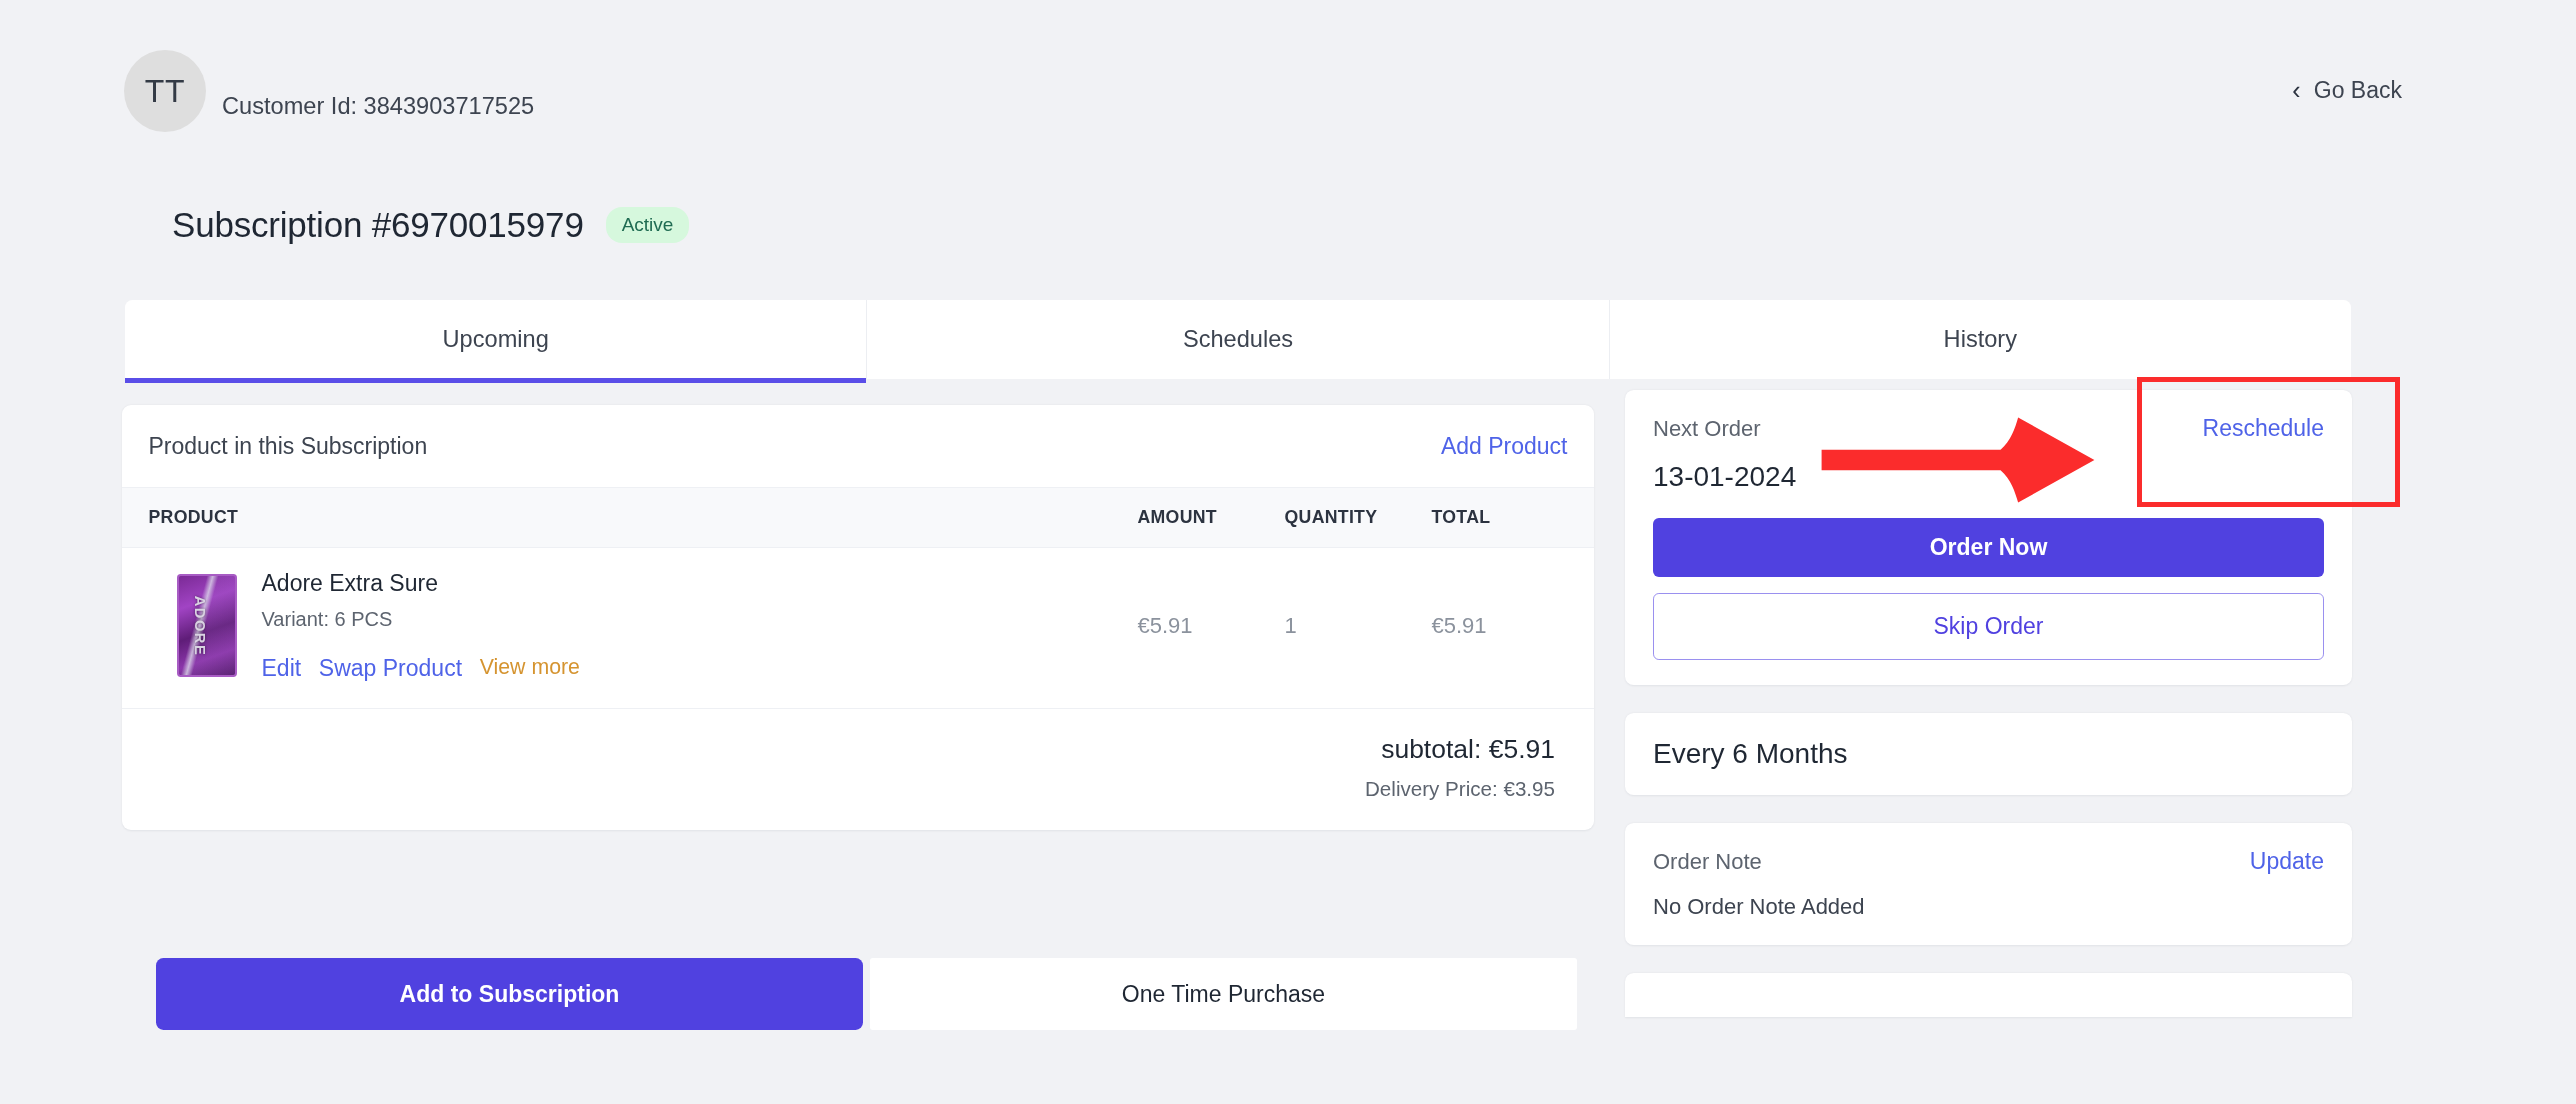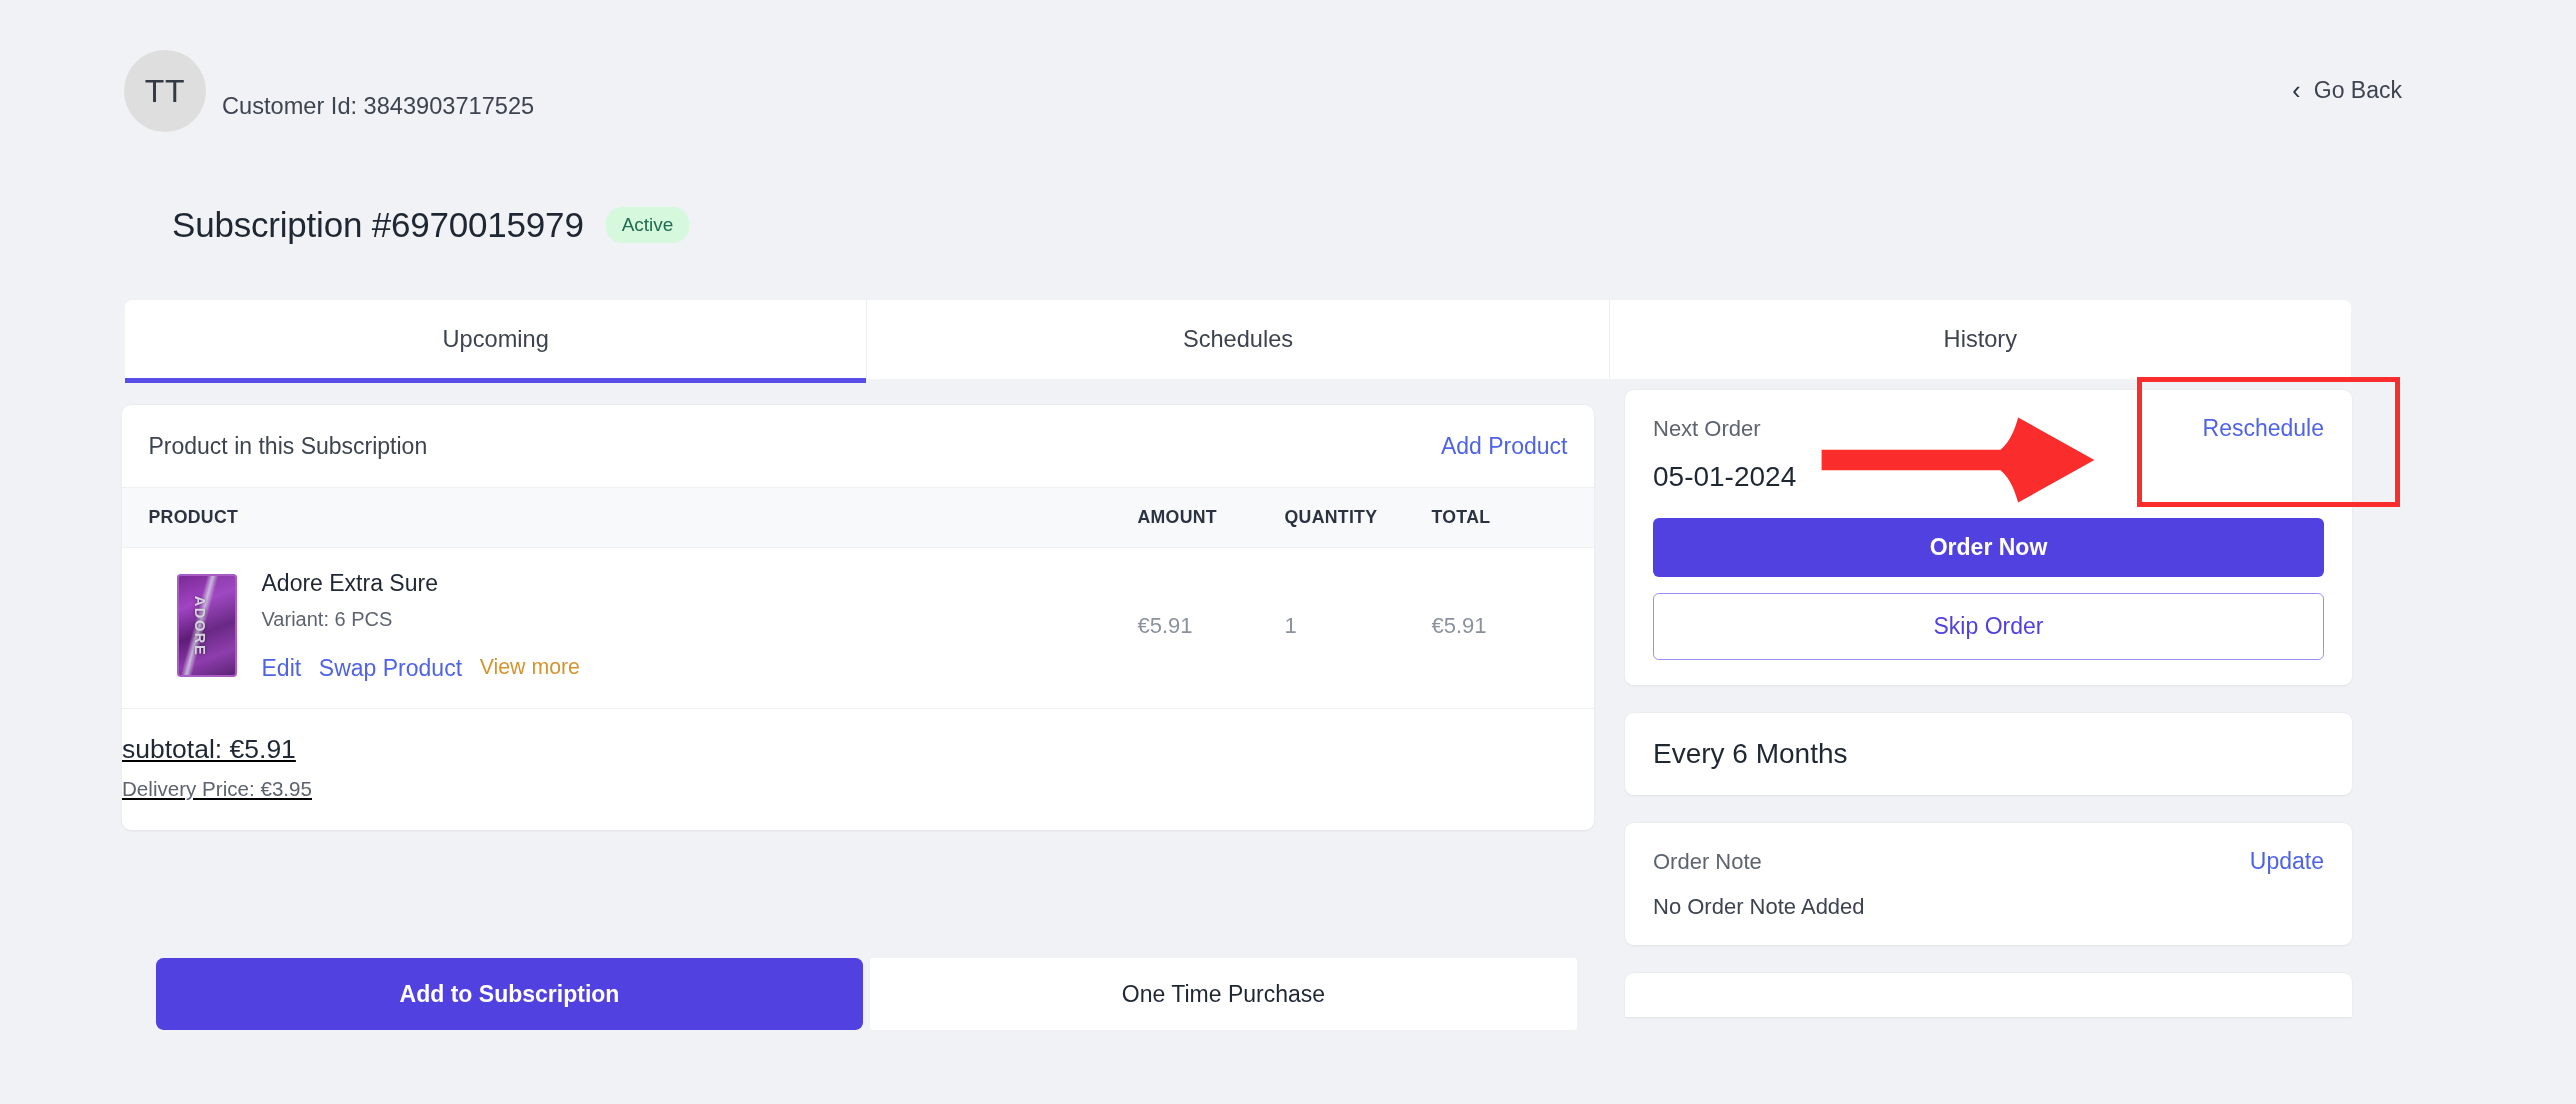--- a/index.html
+++ b/index.html
@@ -84,21 +84,21 @@
     content: "ADORE"; position: absolute; right: 4.4px; top: 50%;
     transform: translateY(-50%) rotate(90deg); transform-origin: center;
     color: #d9d2e2; font-size: 14.7px; letter-spacing: 1.5px; font-weight: 700;
     text-shadow: 0 0 2.9px rgba(0,0,0,.5);
   }
   .ptext { margin-left: 25px; }
   .pname { font-size: 23px; color: #1f2733; margin-bottom: 11.8px; }
   .pvar  { font-size: 20px; color: #5d646f; margin-bottom: 23.6px; }
   .pacts { display: flex; gap: 17.7px; font-size: 21.3px; }
 
-  .totals { padding: 25px 28px 29px 0; text-align: left; text-decoration: underline; }
+  .totals { padding: 25px 39px 29px 0; text-align: right; }
   .subtotal { font-size: 26.5px; color: #1f2733; margin-bottom: 11.8px; }
   .delivery { font-size: 20.6px; color: #5d646f; }
 
   
   .bottom-btns { position: absolute; left: 156px; top: 958px; display: flex; gap: 7px; }
   .btn-primary {
     width: 707px; height: 72px; background: #5041e0; color: #fff; border-radius: 7.4px;
     display: flex; align-items: center; justify-content: center; font-size: 23px; cursor: pointer;
     font-weight: 700;
   }
@@ -206,21 +206,21 @@
     <div class="btn-plain">One Time Purchase</div>
   </div>
 
   <div class="right-col">
 
     <div class="card">
       <div class="card-head">
         <div class="card-label">Next Order</div>
         <div class="link">Reschedule</div>
       </div>
-      <div class="card-value">05-01-2024</div>
+      <div class="card-value">13-01-2024</div>
       <div class="btn-order-now">Order Now</div>
       <div class="btn-skip">Skip Order</div>
     </div>
 
     <div class="card">
       <div class="card-value">Every 6 Months</div>
     </div>
 
     <div class="card">
       <div class="card-head">

